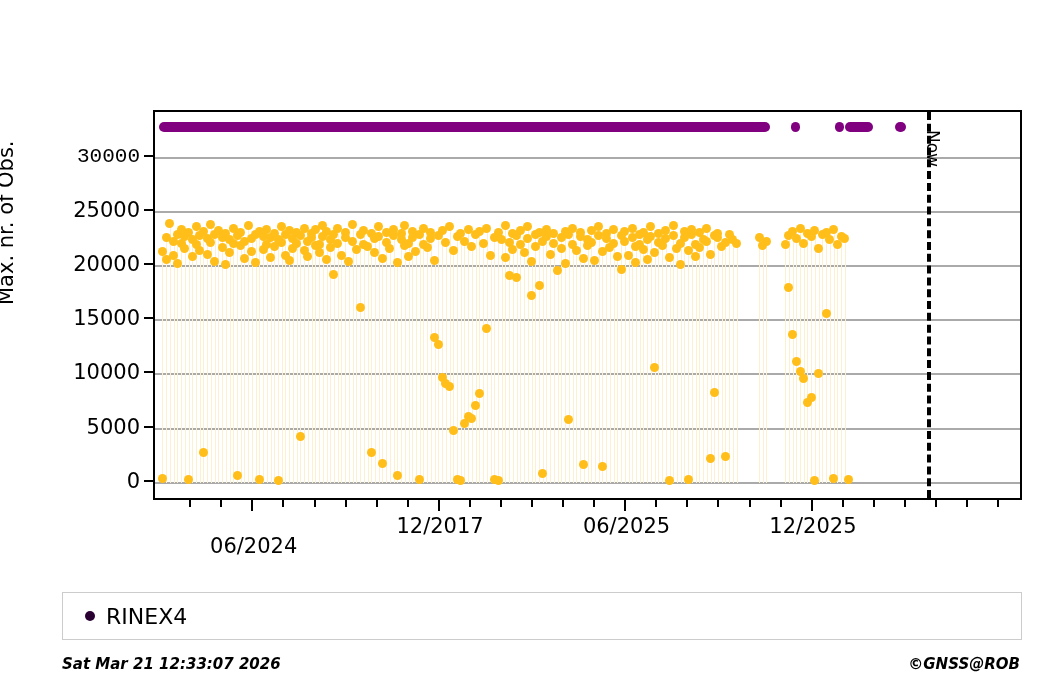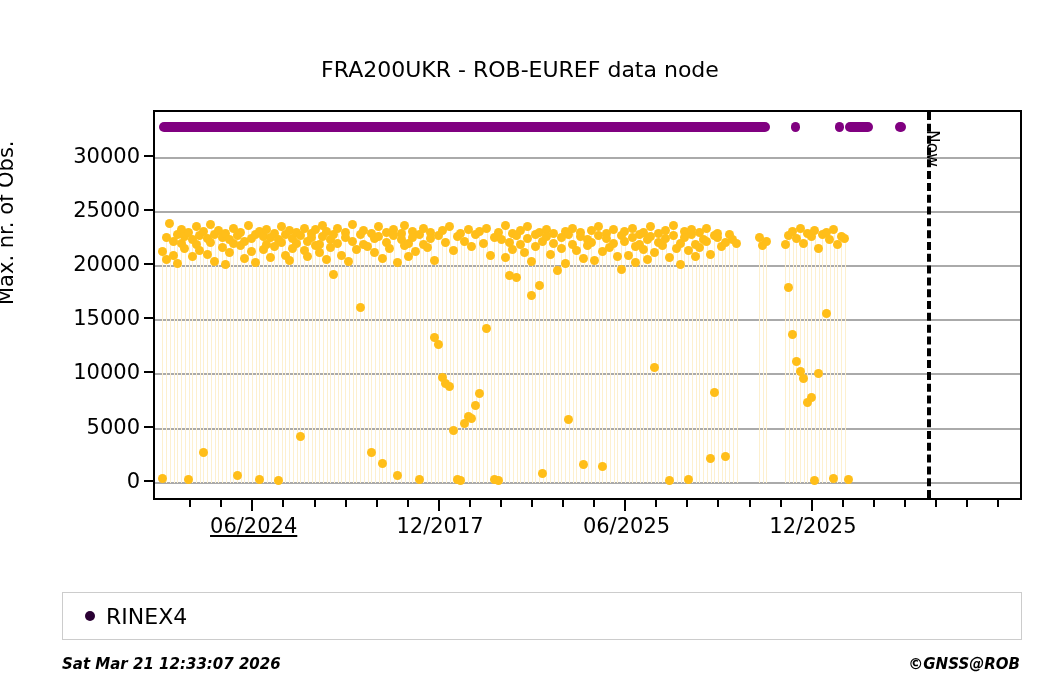--- a/index.html
+++ b/index.html
@@ -78,21 +78,20 @@
     color:#000;white-space:nowrap;
   }
   .foot.left{left:62px;}
   .foot.right{right:20px;}
 </style>
 </head>
 <body>
 
 <div id="root">
 
-  <div class="subtitle">FRA200UKR - ROB-EUREF data node</div>
 
   <div class="plot">
     <div class="inner" id="plot-inner">
         <div class="gridline" style="top: 369.82px;"></div>
         <div class="gridline" style="top: 315.607px;"></div>
         <div class="gridline" style="top: 261.393px;"></div>
         <div class="gridline" style="top: 207.18px;"></div>
         <div class="gridline" style="top: 152.966px;"></div>
         <div class="gridline" style="top: 98.7528px;"></div>
         <div class="gridline" style="top: 44.5393px;"></div>
@@ -614,21 +613,21 @@
     <div class="ylabel" style="top: 426.607px; right: 900px;">5000</div>
     <div class="ytick" style="top: 371.393px; left: 144px;"></div>
     <div class="ylabel" style="top: 372.393px; right: 900px;">10000</div>
     <div class="ytick" style="top: 317.18px; left: 144px;"></div>
     <div class="ylabel" style="top: 318.18px; right: 900px;">15000</div>
     <div class="ytick" style="top: 262.966px; left: 144px;"></div>
     <div class="ylabel" style="top: 263.966px; right: 900px;">20000</div>
     <div class="ytick" style="top: 208.753px; left: 144px;"></div>
     <div class="ylabel" style="top: 209.753px; right: 900px;">25000</div>
     <div class="ytick" style="top: 154.539px; left: 144px;"></div>
-    <div class="ylabel" style="top: 155.539px; right: 900px;">30000</div>
+    <div class="ylabel" style="top: 155.539px; right: 900px; font-family: Liberation Mono, monospace;">30000</div>
     <div class="xtick" style="left: 189.284px; top: 500px; height: 7px;"></div>
     <div class="xtick" style="left: 220.355px; top: 500px; height: 7px;"></div>
     <div class="xtick" style="left: 251.425px; top: 500px; height: 11px;"></div>
     <div class="xtick" style="left: 282.496px; top: 500px; height: 7px;"></div>
     <div class="xtick" style="left: 313.566px; top: 500px; height: 7px;"></div>
     <div class="xtick" style="left: 344.636px; top: 500px; height: 7px;"></div>
     <div class="xtick" style="left: 375.707px; top: 500px; height: 7px;"></div>
     <div class="xtick" style="left: 406.777px; top: 500px; height: 7px;"></div>
     <div class="xtick" style="left: 437.848px; top: 500px; height: 11px;"></div>
     <div class="xtick" style="left: 468.918px; top: 500px; height: 7px;"></div>
@@ -642,17 +641,17 @@
     <div class="xtick" style="left: 717.481px; top: 500px; height: 7px;"></div>
     <div class="xtick" style="left: 748.552px; top: 500px; height: 7px;"></div>
     <div class="xtick" style="left: 779.622px; top: 500px; height: 7px;"></div>
     <div class="xtick" style="left: 810.693px; top: 500px; height: 11px;"></div>
     <div class="xtick" style="left: 841.763px; top: 500px; height: 7px;"></div>
     <div class="xtick" style="left: 872.833px; top: 500px; height: 7px;"></div>
     <div class="xtick" style="left: 903.904px; top: 500px; height: 7px;"></div>
     <div class="xtick" style="left: 934.974px; top: 500px; height: 7px;"></div>
     <div class="xtick" style="left: 966.045px; top: 500px; height: 7px;"></div>
     <div class="xtick" style="left: 997.115px; top: 500px; height: 7px;"></div>
-    <div class="xlabel" style="left: 253.668px; top: 514px; text-decoration: underline;">06/2024</div>
+    <div class="xlabel" style="left: 253.668px; top: 534px;">06/2024</div>
     <div class="xlabel" style="left: 440.091px; top: 514px;">12/2017</div>
     <div class="xlabel" style="left: 626.513px; top: 514px;">06/2025</div>
     <div class="xlabel" style="left: 812.935px; top: 514px;">12/2025</div>
   </div>
 
 </body></html>

